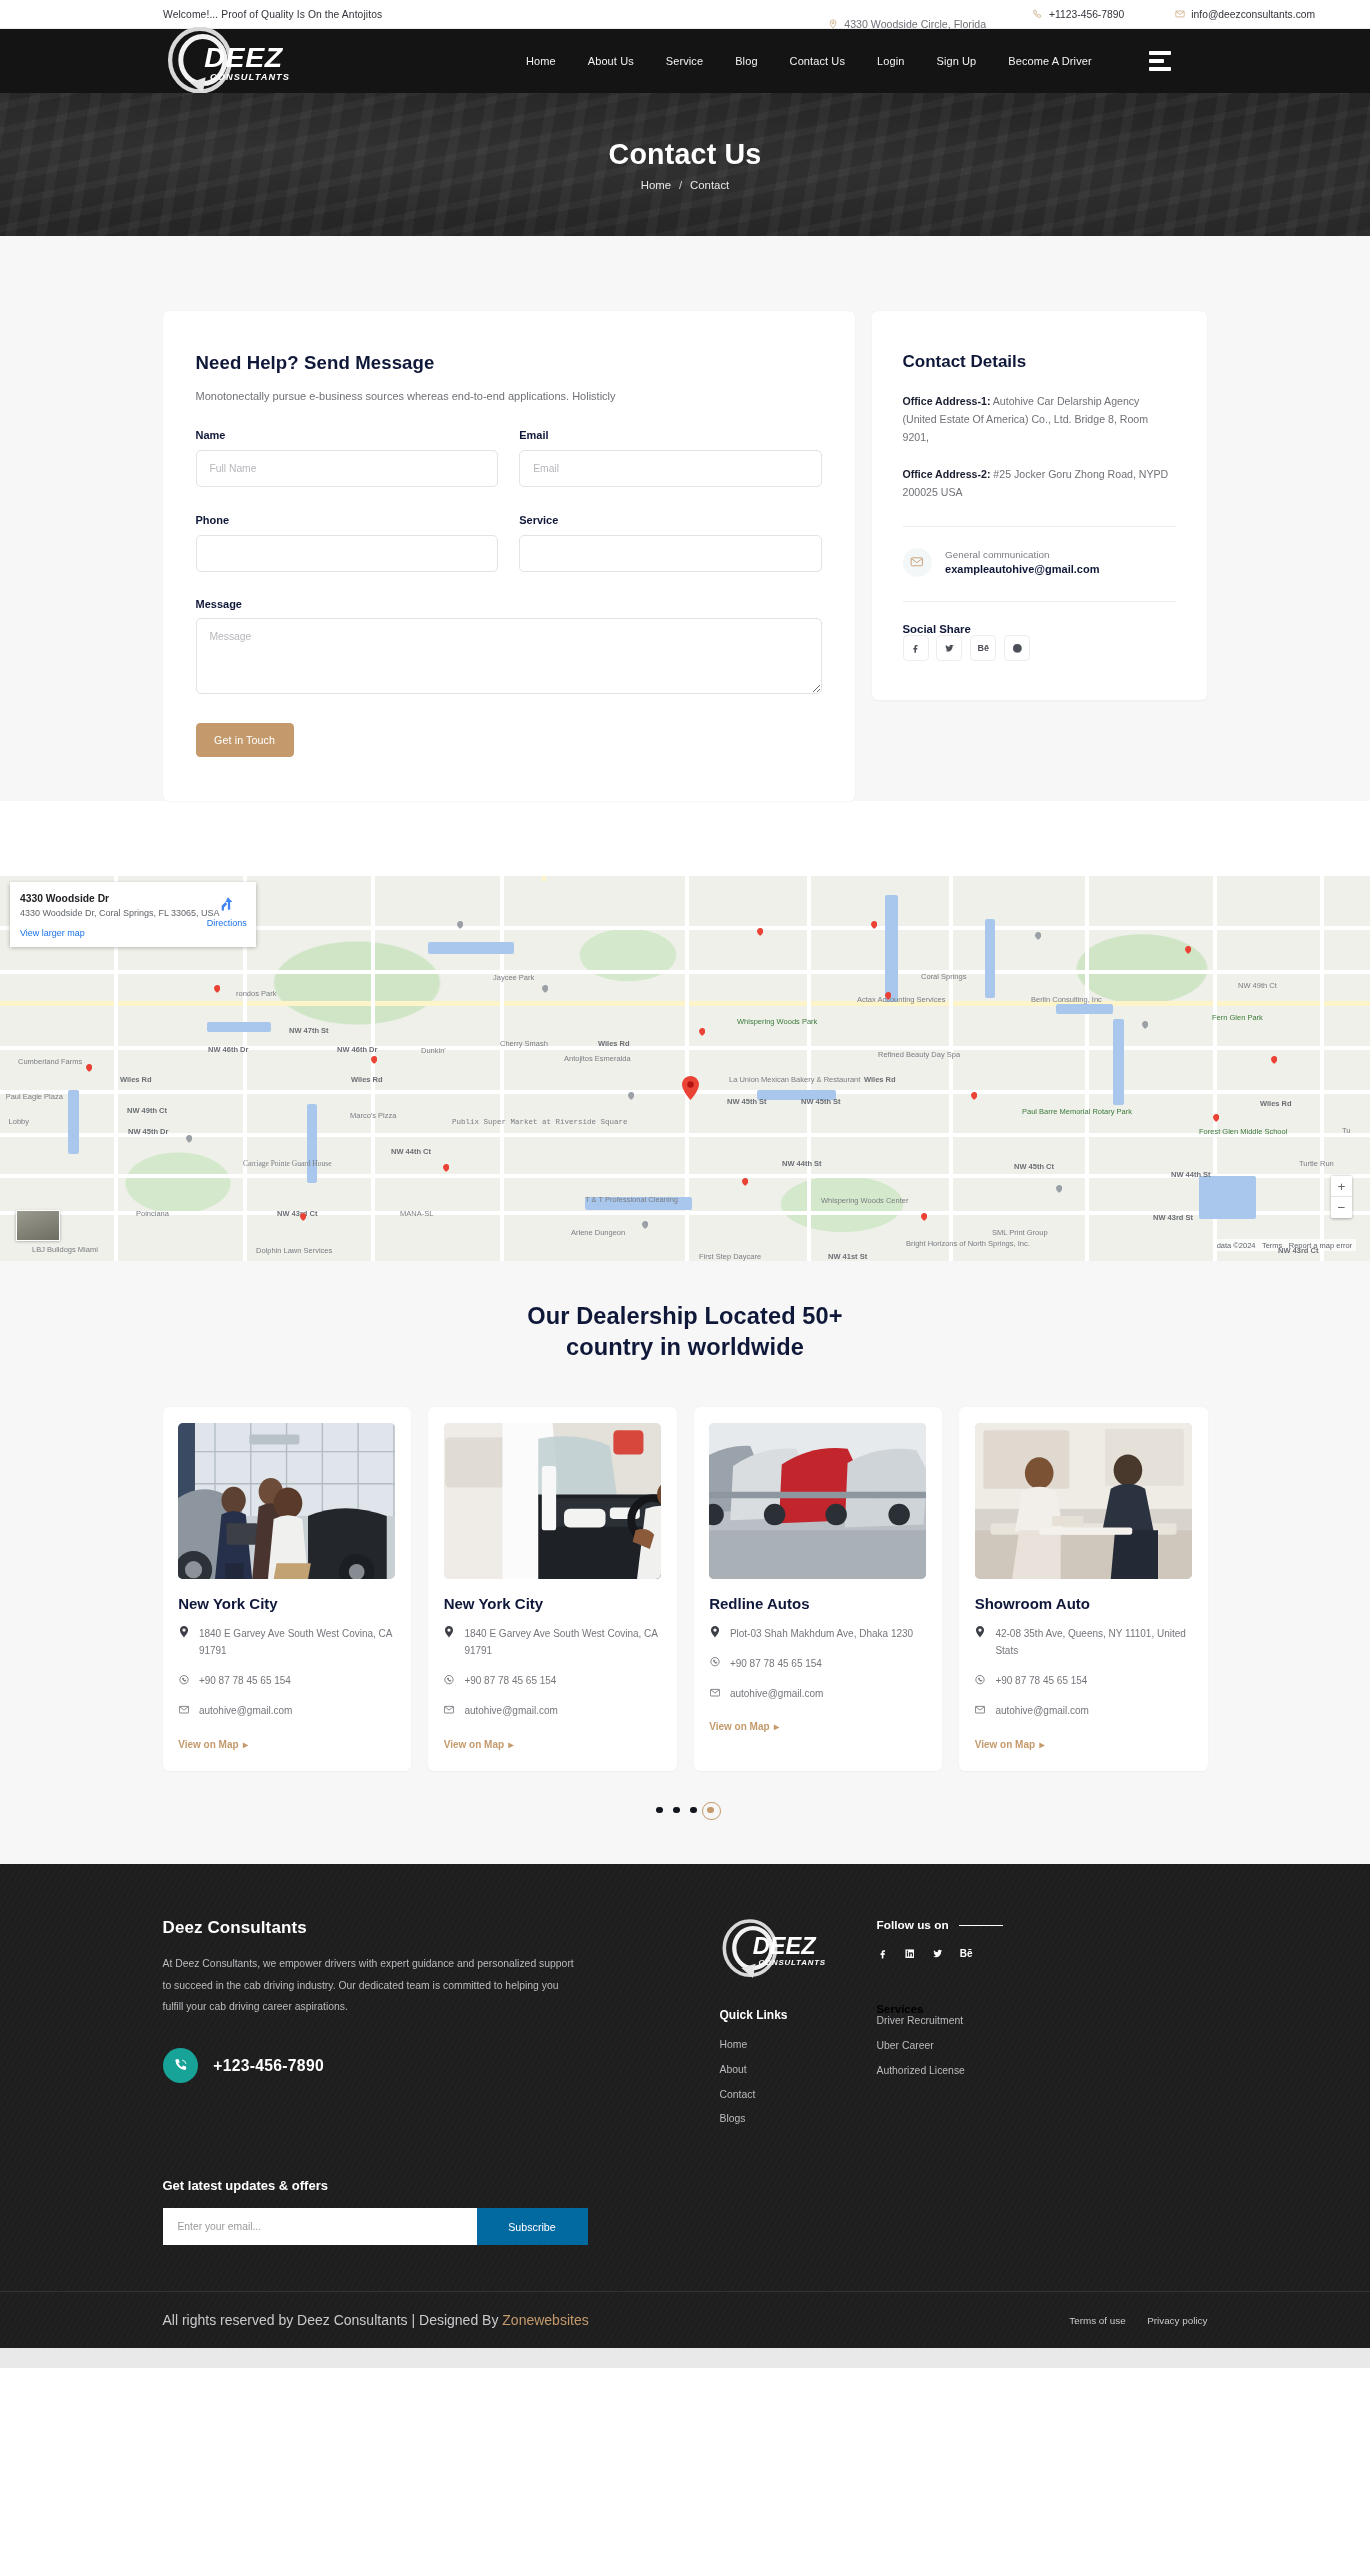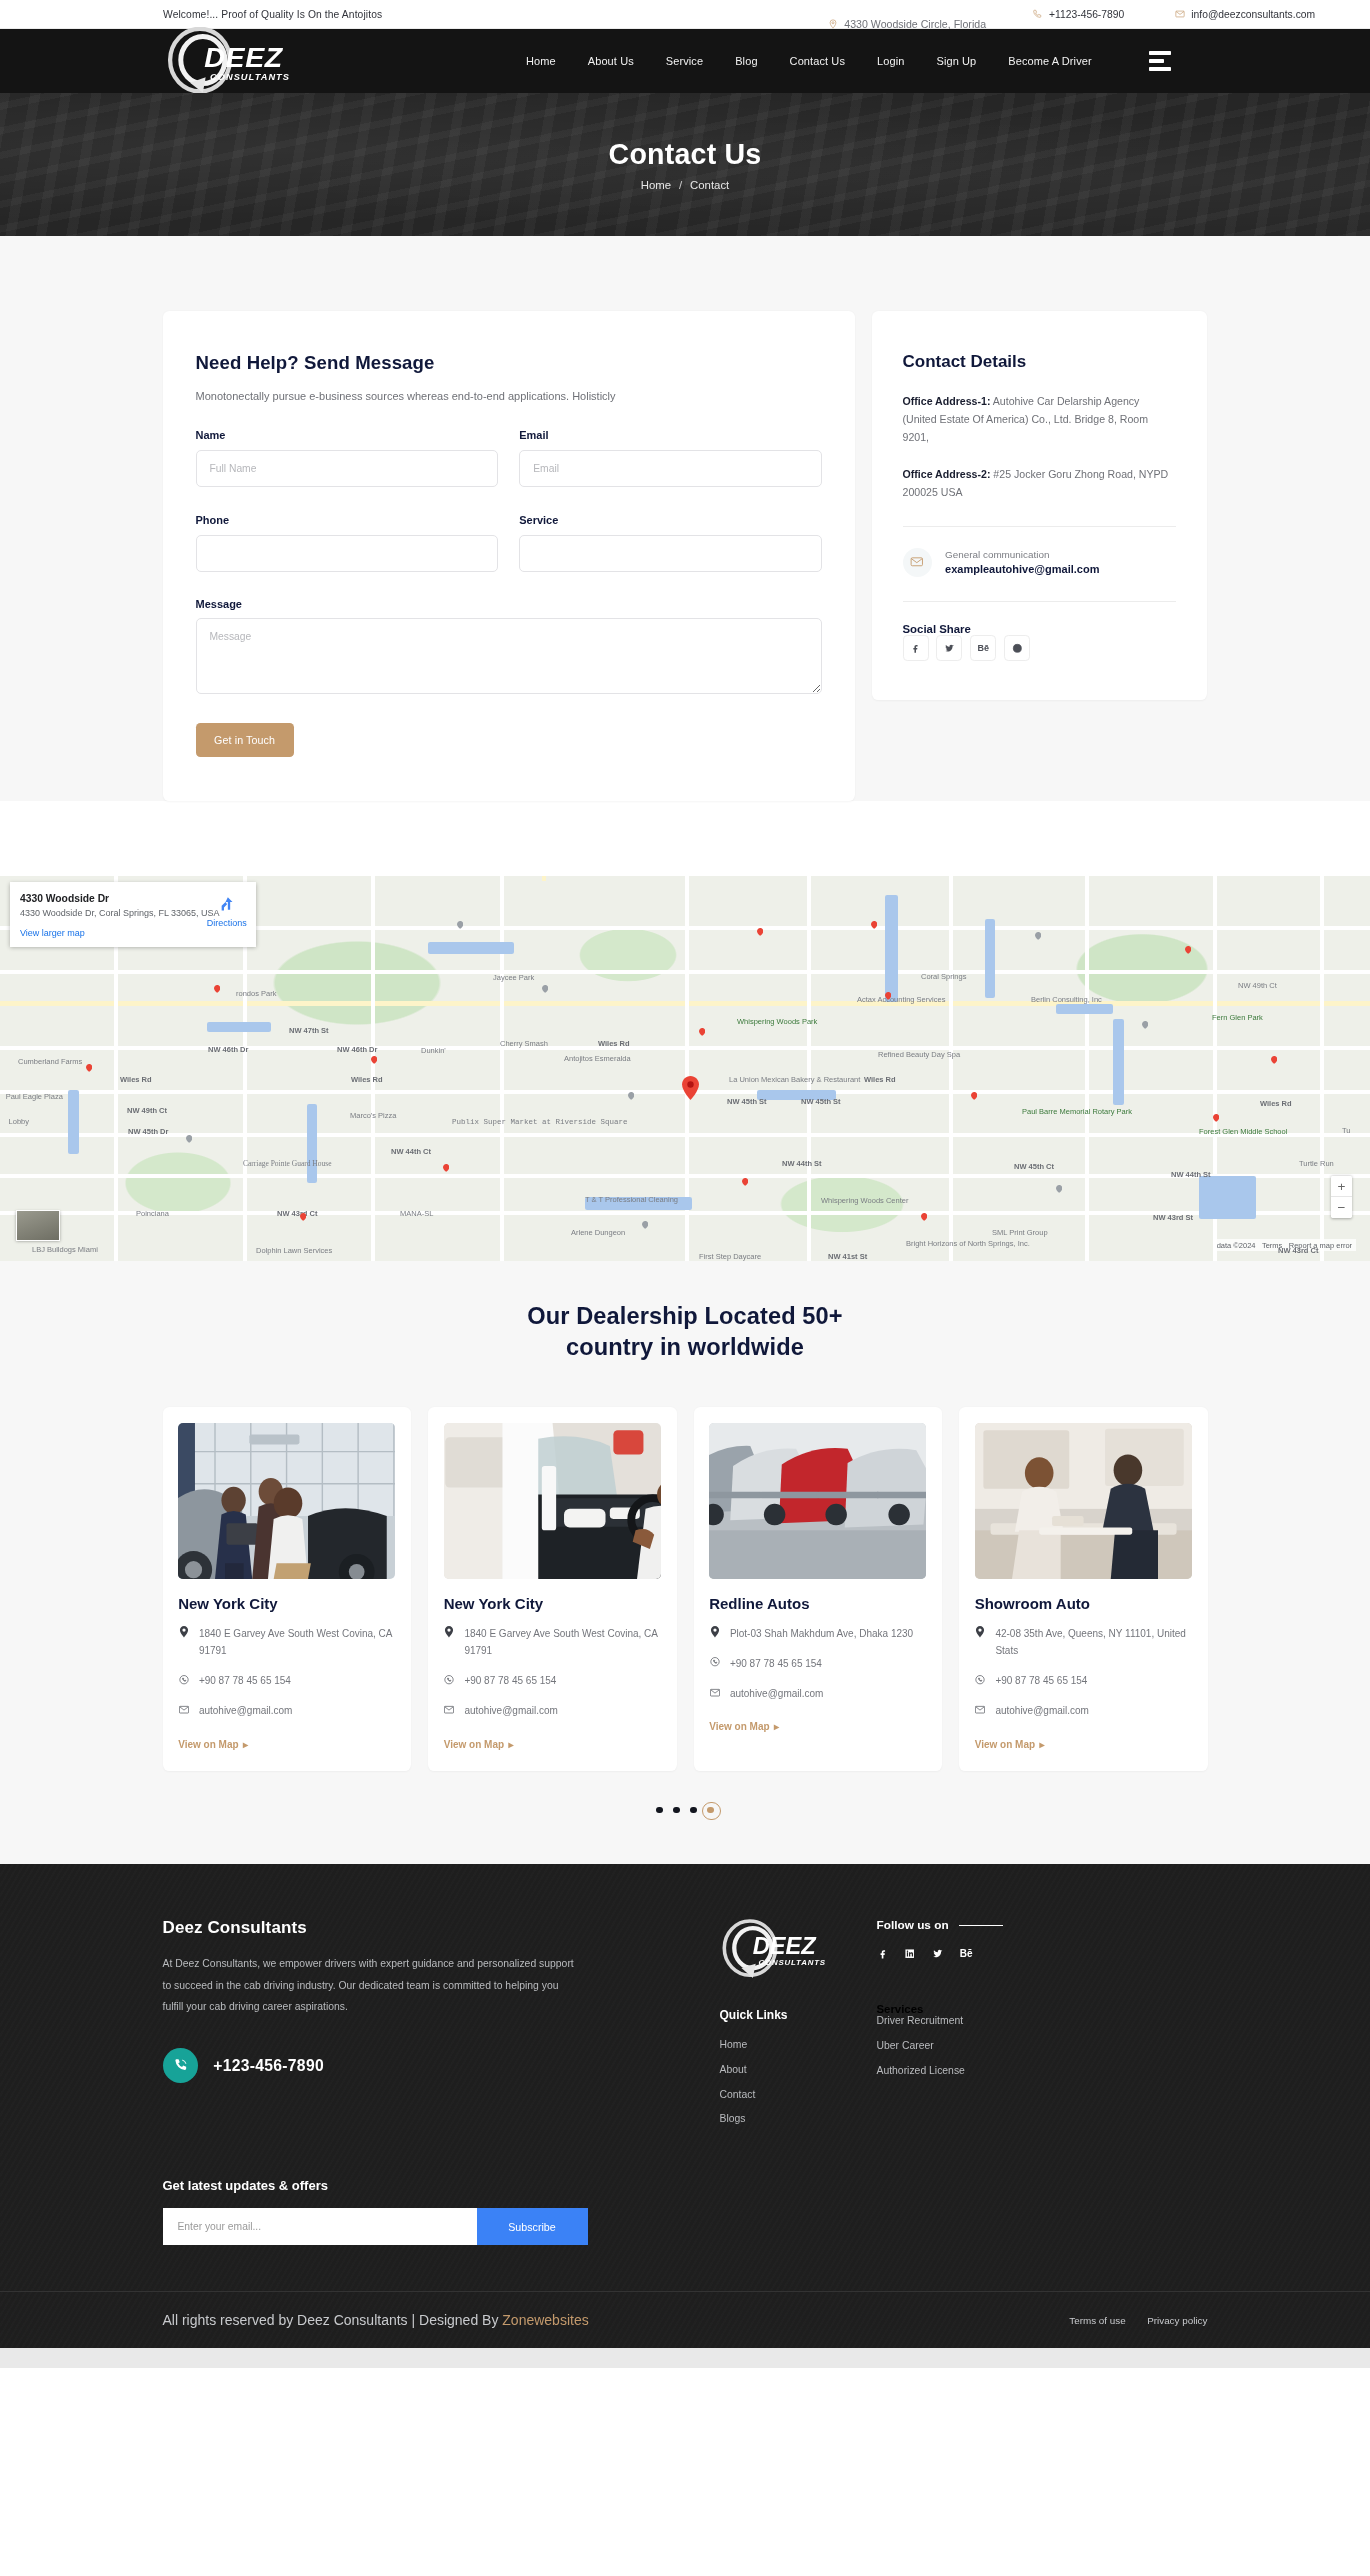--- a/index.html
+++ b/index.html
@@ -153,21 +153,21 @@
   .f-follow .line{width:44px;height:1.4px;background:#fff}
   .f-social{display:flex;gap:16.4px;margin-top:15.7px;margin-bottom:44px}
   .f-social a{color:#fff;display:flex;align-items:center}
   .f-social svg{width:11.4px;height:11.4px;fill:#fff}
   .f-social .be{font-size:10px;font-weight:700;color:#fff}
   .news{width:1045px;margin:40px auto 0 auto;position:relative}
   .news h4{color:#fff;font-size:13px;font-weight:700}
   .news-form{margin-top:15.7px;display:flex;width:425px;height:37px}
   .news-form input{flex:1;border:0;outline:none;padding:0 15px;font-size:10.3px;font-family:inherit;color:#333}
   .news-form input::placeholder{color:#9a9a9a}
-  .news-form button{width:111px;background:#3b82f6;color:#fff;border:0;font-size:10.7px;font-family:inherit;cursor:pointer}
+  .news-form button{width:111px;background:#0369a1;color:#fff;border:0;font-size:10.7px;font-family:inherit;cursor:pointer}
   .fbar{margin-top:46px;border-top:0.7px solid #333;position:relative}
   .fbar-in{width:1045px;margin:0 auto;height:56px;display:flex;align-items:center;justify-content:space-between}
   .fbar-in .left{color:#c8cacd;font-size:14px}
   .fbar-in .left a{color:#c49a6c;text-decoration:none}
   .fbar-in .right{display:flex;gap:21.4px}
   .fbar-in .right a{color:#c8cacd;font-size:9.9px;text-decoration:none}
   .tail{height:20px;background:#e9e9e9}
 </style>
 </head>
 <body>

